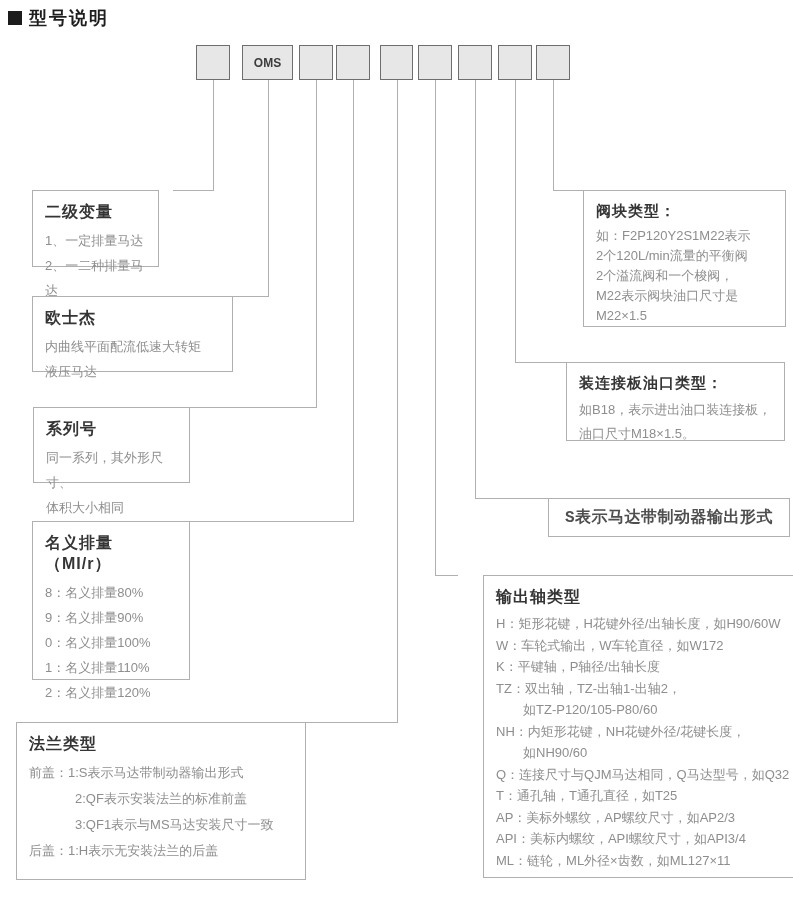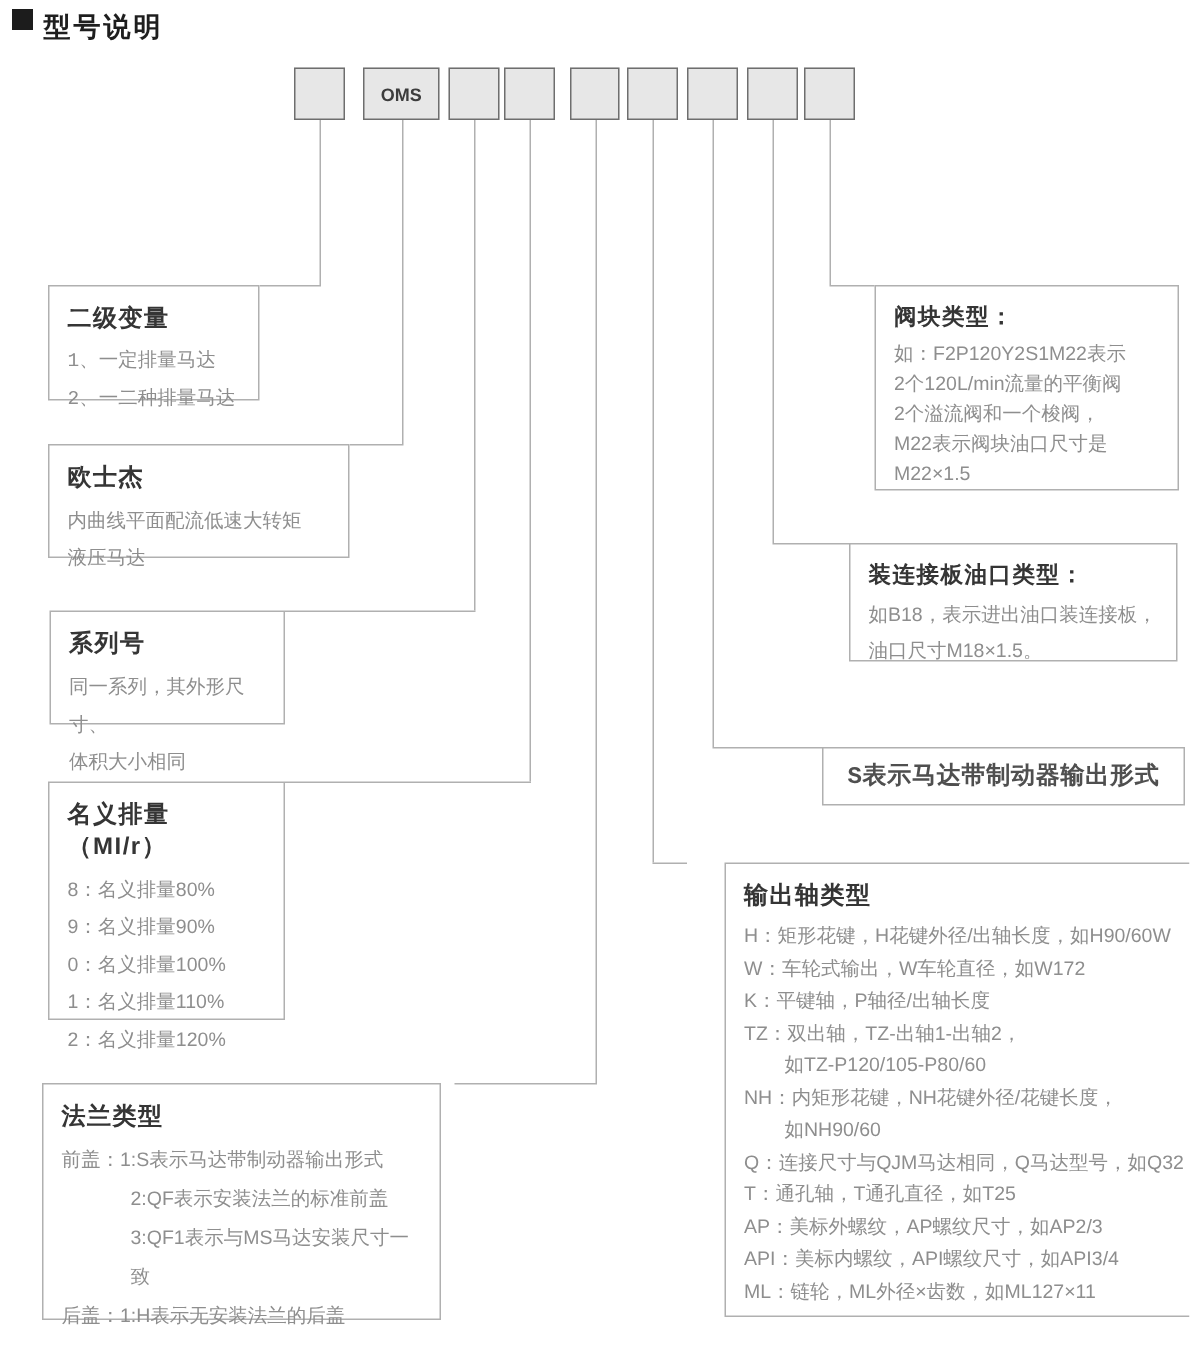--- a/index.html
+++ b/index.html
@@ -3,21 +3,21 @@
 <meta charset="utf-8">
 <style>
   html,body{margin:0;padding:0;background:#fff;}
   .page{
     position:relative;width:793px;height:913px;background:#ffffff;
     font-family:"Liberation Sans","DejaVu Sans",sans-serif;
     overflow:hidden;
   }
   *{box-sizing:border-box;}
   
-  .hdr{position:absolute;left:8px;top:6px;display:flex;align-items:flex-start;}
+  .hdr{position:absolute;left:8px;top:6px;display:flex;align-items:center;}
   .hdr .sq{display:inline-block;width:14px;height:14px;background:#1c1c1c;margin-right:7px;}
   .hdr .hdr-t{font-size:18px;font-weight:bold;color:#1e1e1e;letter-spacing:2px;}
   
   .code-box{
     position:absolute;top:45px;height:35px;
     background:#e7e7e7;border:1.5px solid #6e6e6e;
     display:flex;align-items:center;justify-content:center;
     font-size:12px;font-weight:600;color:#3c3c3c;
   }
   
@@ -95,21 +95,21 @@
   <div class="hline" style="left:173px;top:190px;width:41px;"></div>
   <div class="hline" style="left:233px;top:296px;width:36px;"></div>
   <div class="hline" style="left:190px;top:407px;width:127px;"></div>
   <div class="hline" style="left:190px;top:521px;width:164px;"></div>
   <div class="hline" style="left:303px;top:722px;width:95px;"></div>
   <div class="hline" style="left:435px;top:575px;width:23px;"></div>
   <div class="hline" style="left:475px;top:498px;width:74px;"></div>
   <div class="hline" style="left:515px;top:362px;width:52px;"></div>
   <div class="hline" style="left:553px;top:190px;width:31px;"></div>
 
-  <div class="panel lh25" style="left:32px;top:190px;width:141px;height:77px;font-family:Liberation Mono, monospace;">
+  <div class="panel lh25" style="left:32px;top:190px;width:127px;height:77px;">
     <div class="panel-title">二级变量</div>
     <div class="panel-line">1、一定排量马达</div>
     <div class="panel-line">2、一二种排量马达</div>
   </div>
 
   <div class="panel lh25" style="left:32px;top:296px;width:201px;height:76px;">
     <div class="panel-title">欧士杰</div>
     <div class="panel-line">内曲线平面配流低速大转矩</div>
     <div class="panel-line">液压马达</div>
   </div>
@@ -122,21 +122,21 @@
 
   <div class="panel lh25" style="left:32px;top:521px;width:158px;height:159px;">
     <div class="panel-title">名义排量（MI/r）</div>
     <div class="panel-line">8：名义排量80%</div>
     <div class="panel-line">9：名义排量90%</div>
     <div class="panel-line">0：名义排量100%</div>
     <div class="panel-line">1：名义排量110%</div>
     <div class="panel-line">2：名义排量120%</div>
   </div>
 
-  <div class="panel lh26" style="left:28px;top:722px;width:266px;height:158px;">
+  <div class="panel lh26" style="left:16px;top:722px;width:290px;height:158px;">
     <div class="panel-title">法兰类型</div>
     <div class="panel-line">前盖：1:S表示马达带制动器输出形式</div>
     <div class="panel-line indent-flange">2:QF表示安装法兰的标准前盖</div>
     <div class="panel-line indent-flange">3:QF1表示与MS马达安装尺寸一致</div>
     <div class="panel-line">后盖：1:H表示无安装法兰的后盖</div>
   </div>
 
   <div class="panel lh20" style="left:583px;top:190px;width:203px;height:137px;">
     <div class="panel-title small">阀块类型：</div>
     <div class="panel-line">如：F2P120Y2S1M22表示</div>

